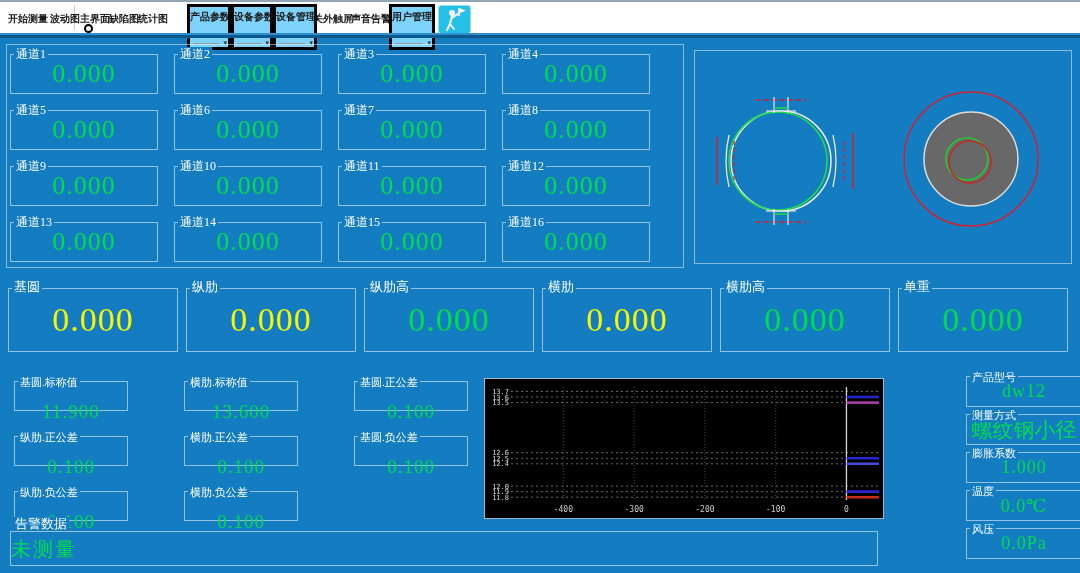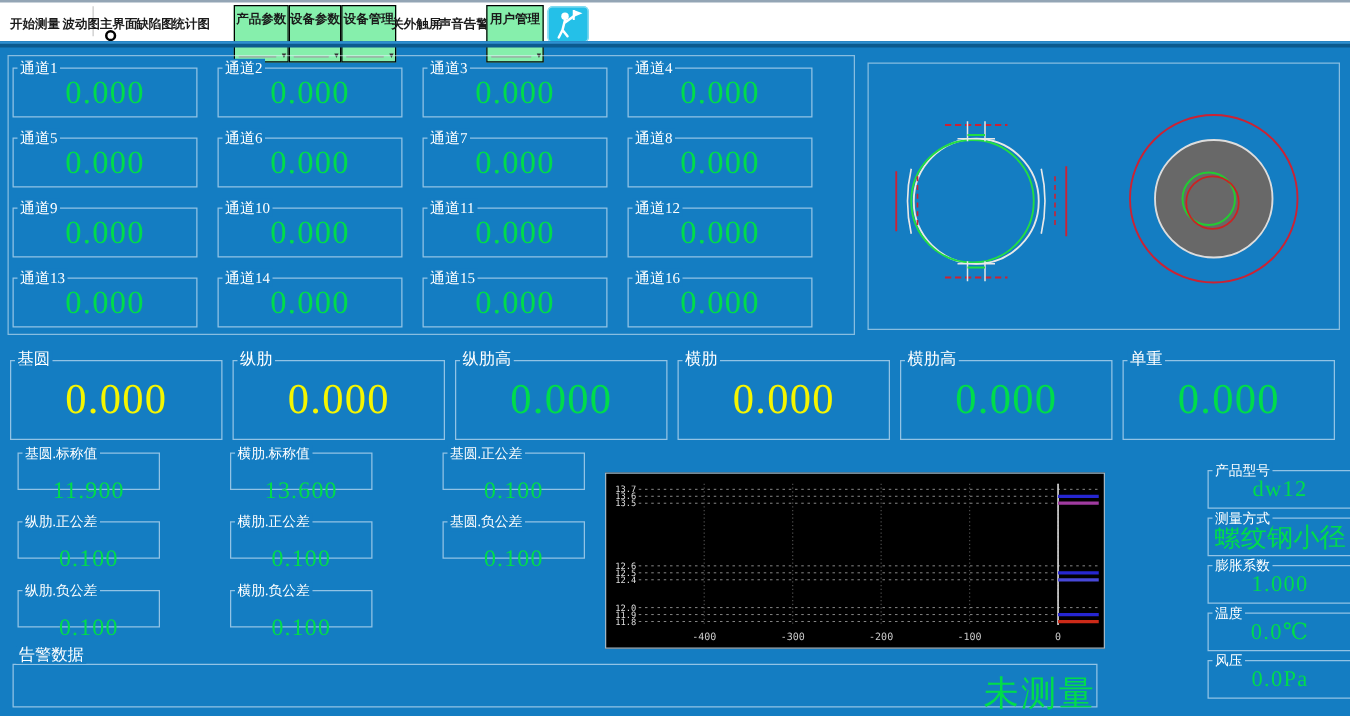--- a/index.html
+++ b/index.html
@@ -16,21 +16,21 @@
   .tb-menu{position:absolute;inset:0;}
   .tb-item{position:absolute;top:10px;font-size:10px;font-weight:bold;color:#1a1a1a;white-space:nowrap;cursor:default;}
   .tb-menu div:nth-of-type(1){left:8px;}
   .tb-menu div:nth-of-type(2){left:50px;}
   .tb-menu div:nth-of-type(3){left:80px;}
   .tb-menu div:nth-of-type(4){left:109px;}
   .tb-menu div:nth-of-type(5){left:138px;}
   .tb-sep{position:absolute;left:74px;top:3px;bottom:4px;width:1px;background:#c9c9c9;}
   .radio-ring{position:absolute;left:84px;top:22px;width:9px;height:9px;border:2px solid #000;border-radius:50%;background:#fff;}
   .tb-dropdowns{position:absolute;inset:0;}
-  .tb-combo{position:absolute;top:2px;height:46px;border:1px solid #000000;background:#86efac;}
+  .tb-combo{position:absolute;top:2px;height:46px;border:3px solid #000000;background:#7dd3fc;}
   .tb-dropdowns div:nth-of-type(1){left:187px;width:44px;}
   .tb-dropdowns div:nth-of-type(2){left:231px;width:42px;}
   .tb-dropdowns div:nth-of-type(3){left:273px;width:44px;}
   .tb-combo.user{left:389px;width:46px;}
   .tb-combo-label{display:block;text-align:center;font-size:10px;font-weight:bold;color:#1a1a1a;margin-top:3px;white-space:nowrap;}
   .dd-line{position:absolute;left:3px;right:9px;bottom:3px;height:1px;background:#9a9a9a;}
   .dd-arrow{position:absolute;right:1px;bottom:0px;font-size:7px;color:#333;line-height:8px;}
   .tb-toggles{position:absolute;inset:0;}
   .tb-toggles div:nth-of-type(1){left:313px;}
   .tb-toggles div:nth-of-type(2){351px;left:351px;}
@@ -50,37 +50,37 @@
   .channels-grid{position:absolute;left:10px;top:54px;display:grid;grid-template-columns:repeat(4,148px);
                  grid-auto-rows:40px;column-gap:25px;row-gap:16.5px;gap:16px;}
   .cell{position:relative;width:148px;height:40px;border:1px solid var(--box-border);}
   .cell .fvalue{font-size:26px;}
 
   .meas-row{position:absolute;left:8px;top:288px;display:flex;gap:8px;}
   .mcell{position:relative;width:170px;height:64px;border:1px solid var(--box-border);}
   .mcell .flabel{font-size:13px;top:-9px;}
   .mcell .fvalue{font-size:34px;}
 
-  .params-grid{position:absolute;left:14px;top:362px;display:grid;grid-template-columns:repeat(3,114px);
+  .params-grid{position:absolute;left:14px;top:381px;display:grid;grid-template-columns:repeat(3,114px);
                grid-auto-rows:30px;column-gap:56px;row-gap:25px;}
   .pcell{position:relative;width:114px;height:30px;border:1px solid var(--box-border);}
   .pcell .flabel{font-size:11px;top:-7px;}
   .pcell .fvalue{font-size:19px;margin-top:16px;}
 
   .chart-box{position:absolute;left:484px;top:378px;width:400px;height:141px;background:#000;border:1px solid #9fb6c6;}
 
   .info-col{position:absolute;left:920px;top:376px;display:flex;flex-direction:column;gap:7px;}
   .icell{position:relative;width:116px;height:31px;border:1px solid var(--box-border);margin-left:46px;}
   .icell .flabel{font-size:11px;top:-7px;}
   .icell .fvalue{font-size:18px;}
   .info-col .icell:nth-of-type(2) .fvalue{font-size:21px;white-space:nowrap;overflow:visible;letter-spacing:0;}
 
   .alarm-box{position:absolute;left:10px;top:531px;width:868px;height:35px;border:1px solid var(--box-border);}
   .alarm-box .flabel{font-size:13px;top:-15px;left:2px;}
-  .alarm-status{position:absolute;left:0;right:0;top:4px;text-align:right;color:var(--value-green);font-size:28px;
+  .alarm-status{position:absolute;left:0;right:0;top:4px;text-align:left;color:var(--value-green);font-size:20px;
                 font-family:Liberation Mono, monospace;letter-spacing:2px;}
 
   svg text{font-family:"DejaVu Sans Mono","Liberation Mono",monospace;}
 </style>
 </head>
 <body>
 
 <div class="toolbar">
   <div class="tb-sep"></div>
   <div class="tb-menu">

